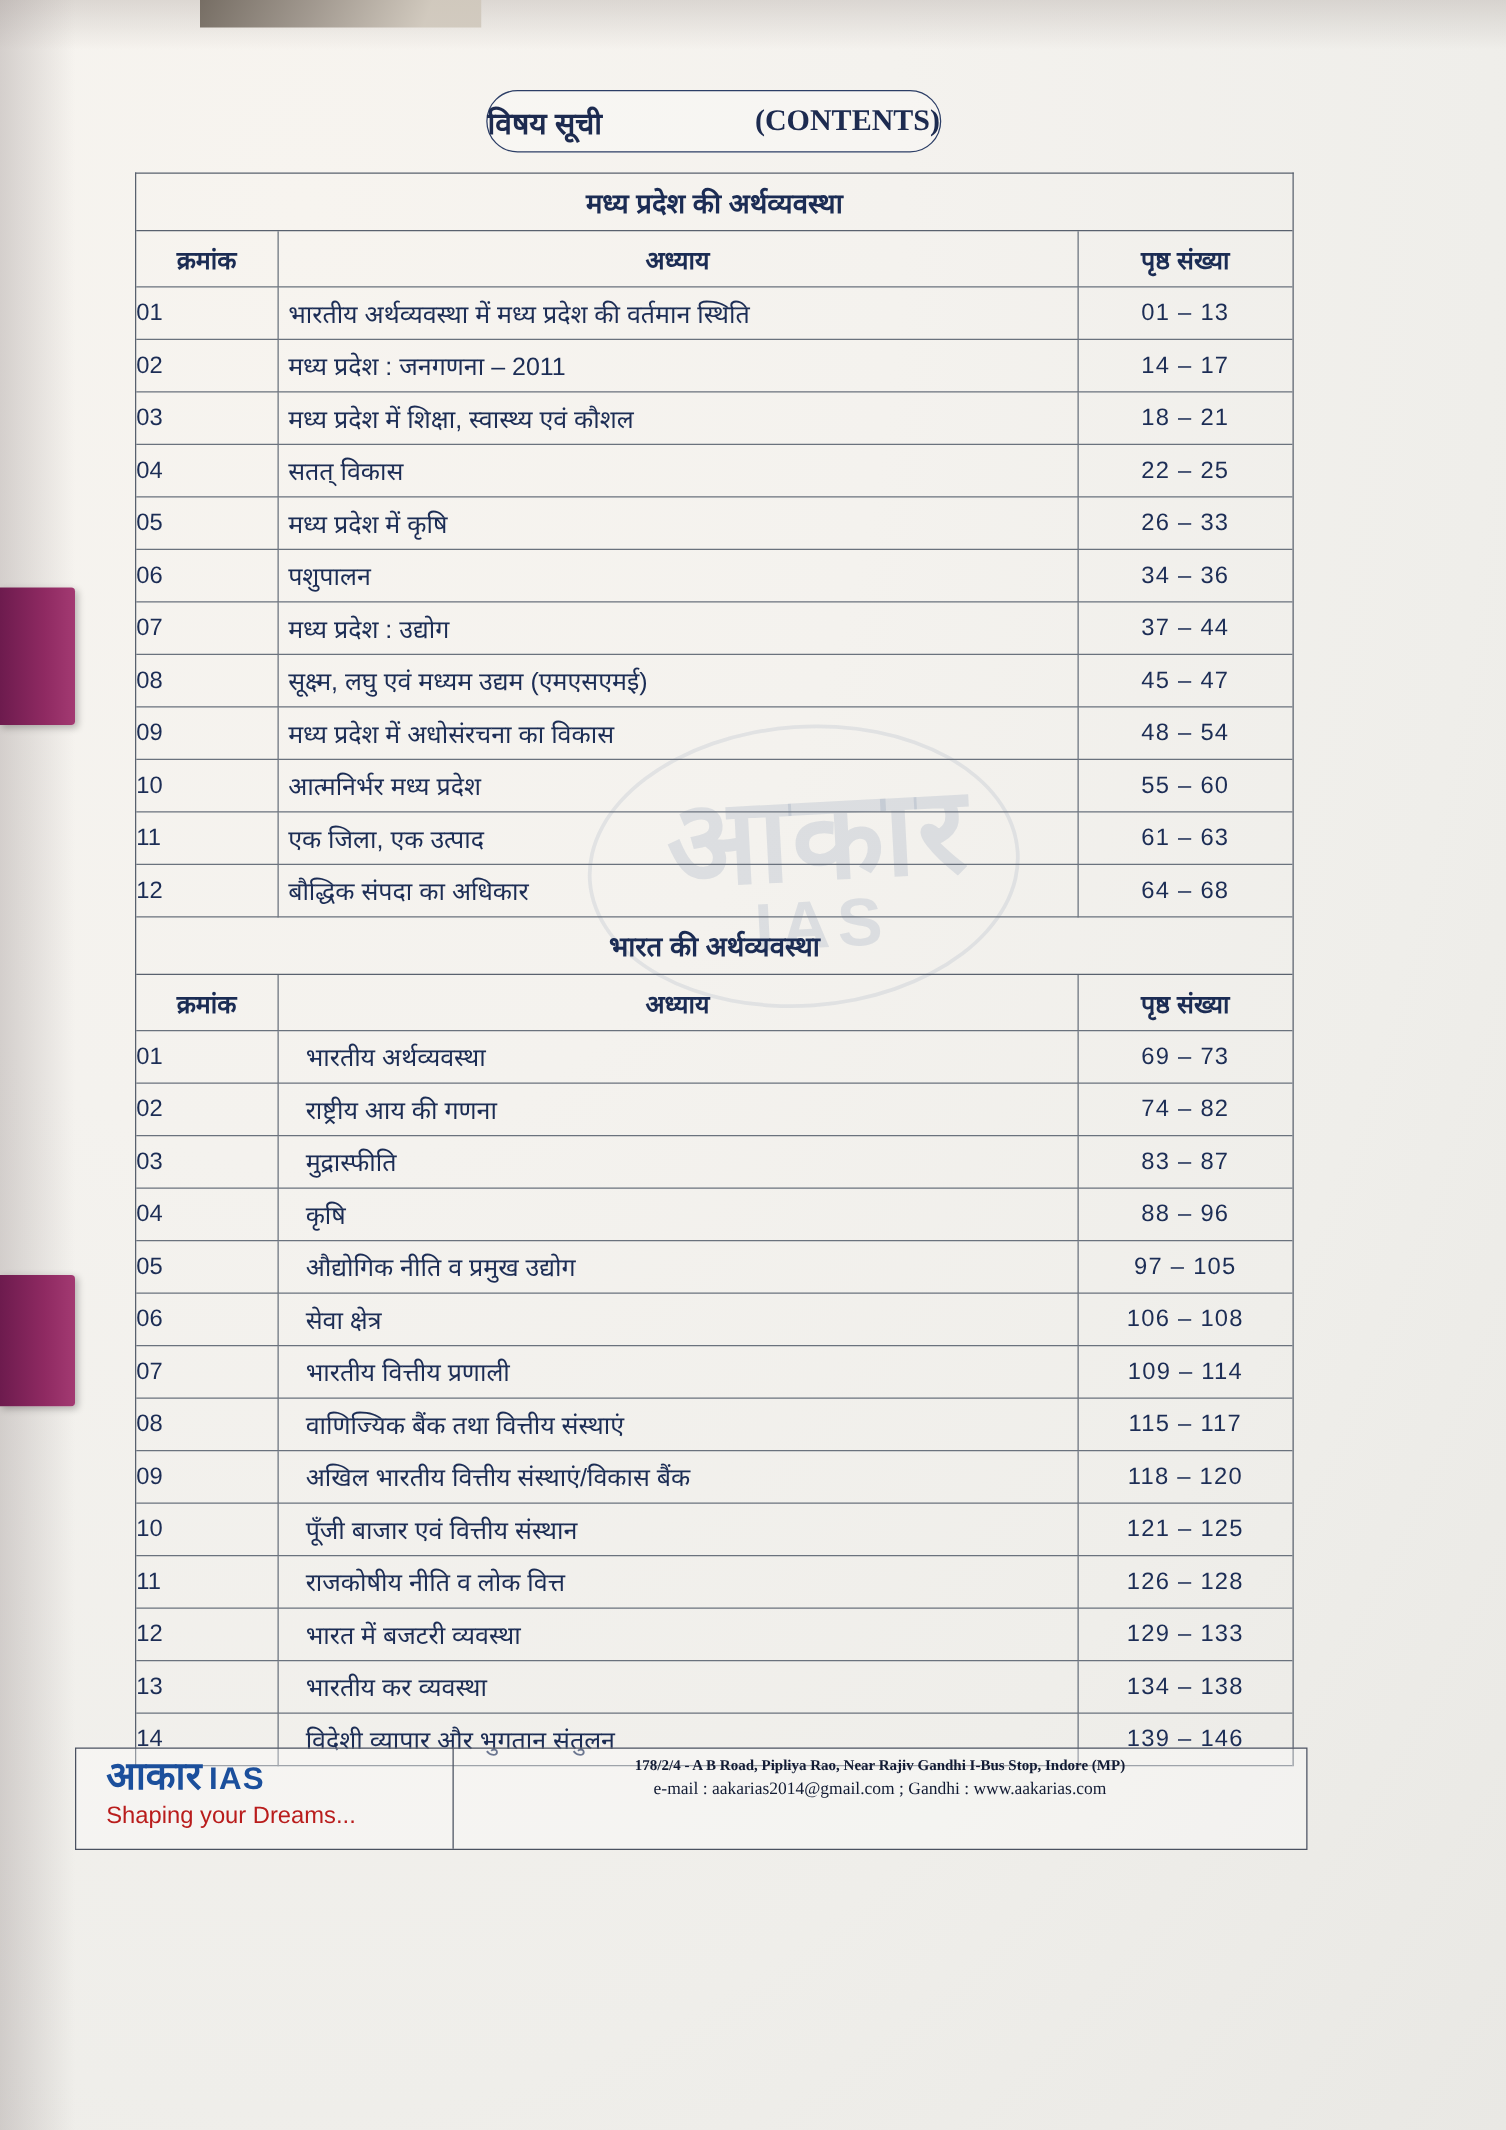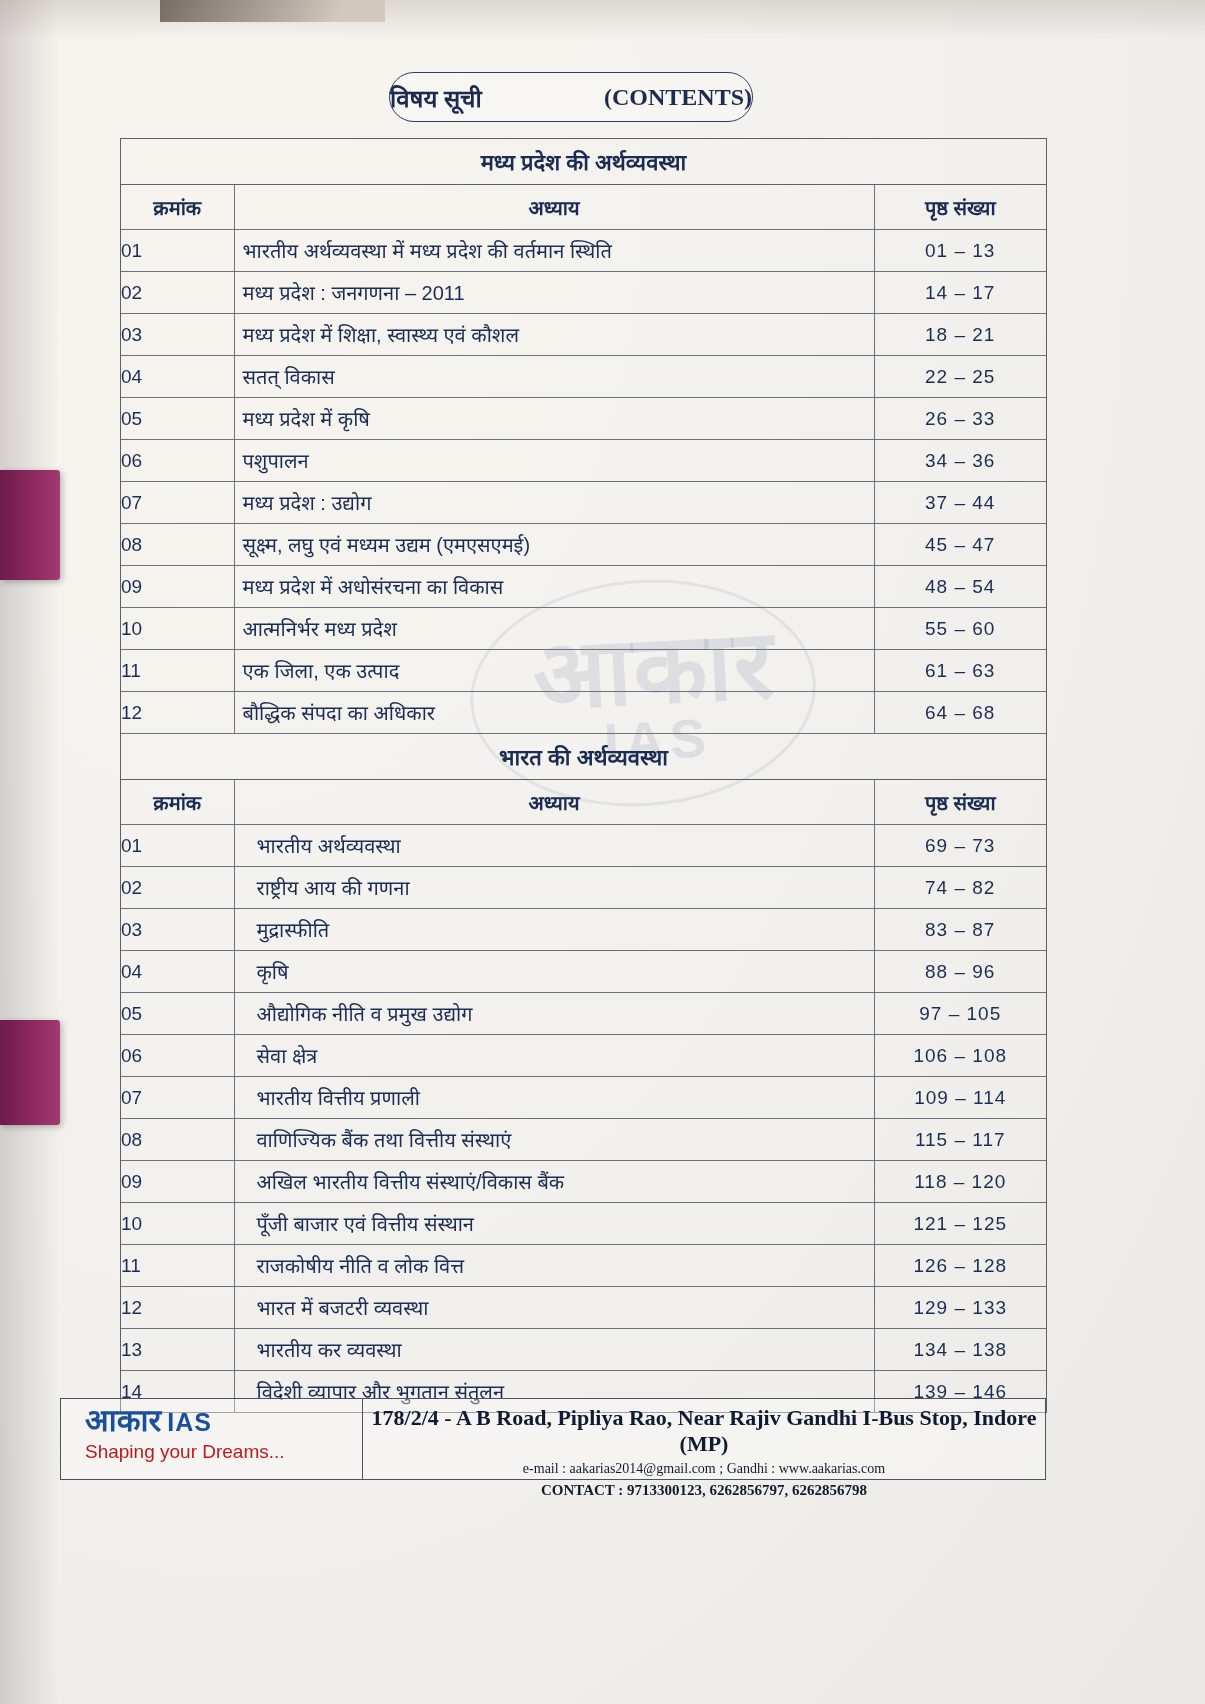--- a/index.html
+++ b/index.html
@@ -102,21 +102,20 @@
 
   
   .toc {
     position: absolute;
     left: 108px;
     top: 138px;
     width: 925px;
     border: 1.4px solid #59616e;
     border-bottom: none;
     color: #1c2d55;
-    margin-left: 12px;
   }
   .sec-title {
     text-align: center;
     font-size: 22px;
     font-weight: 700;
     padding: 7px 0 8px;
     border-bottom: 1.3px solid #59616e;
     color: #1b2c54;
   }
   table {
@@ -195,21 +194,21 @@
     color: #b91c1c;
     margin-top: 4px;
   }
   .footer-right {
     flex: 1;
     text-align: center;
     padding-top: 6px;
     color: #111a33;
     font-family: "Liberation Serif", serif;
   }
-  .addr { font-size: 22px; font-weight: 700; }
+  .addr { font-size: 12px; font-weight: 700; }
   .mail { font-size: 14px; margin-top: 4px; }
   .contact { font-size: 15px; font-weight: 700; margin-top: 5px; }
 </style>
 </head>
 <body>
 
 <div class="page">
   <div class="shade-top"></div>
   <div class="shade-left"></div>
   <div class="corner-photo"></div>
@@ -398,15 +397,14 @@
 </div>
 
 <div class="footer">
   <div class="footer-left">
     <span class="brand-hi">आकार</span><span class="brand-ias">IAS</span>
     <div class="brand-tag">Shaping your Dreams...</div>
   </div>
   <div class="footer-right">
     <div class="addr">178/2/4 - A B Road, Pipliya Rao, Near Rajiv Gandhi I-Bus Stop, Indore (MP)</div>
     <div class="mail">e-mail : aakarias2014@gmail.com ; Gandhi : www.aakarias.com</div>
-    <div class="contact">CONTACT : 9713300123, 6262856797, 6262856798</div>
   </div>
 </div>
 
 </body></html>

